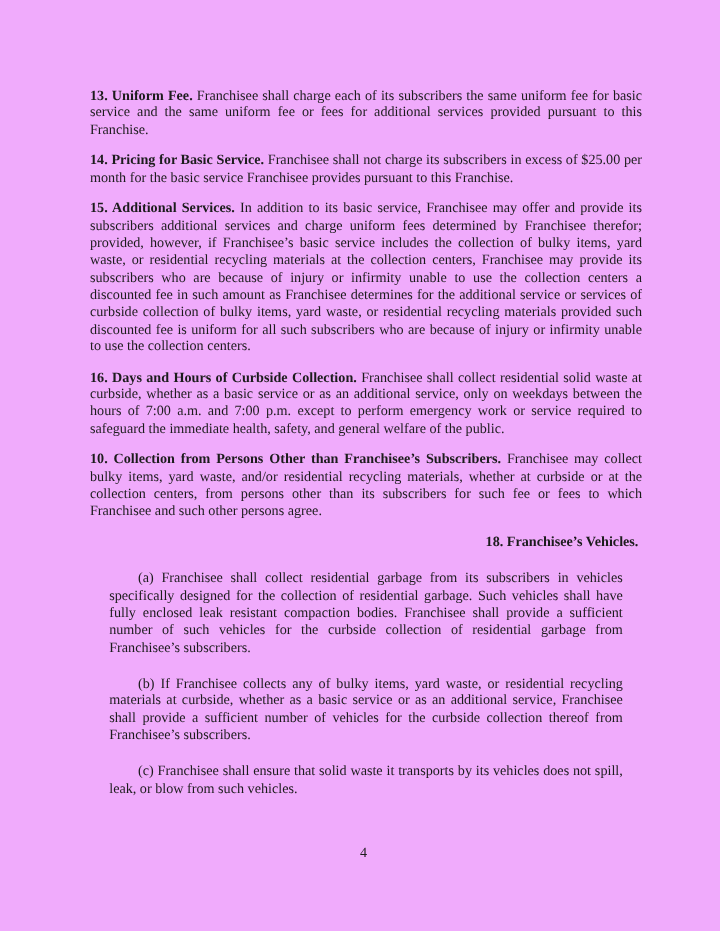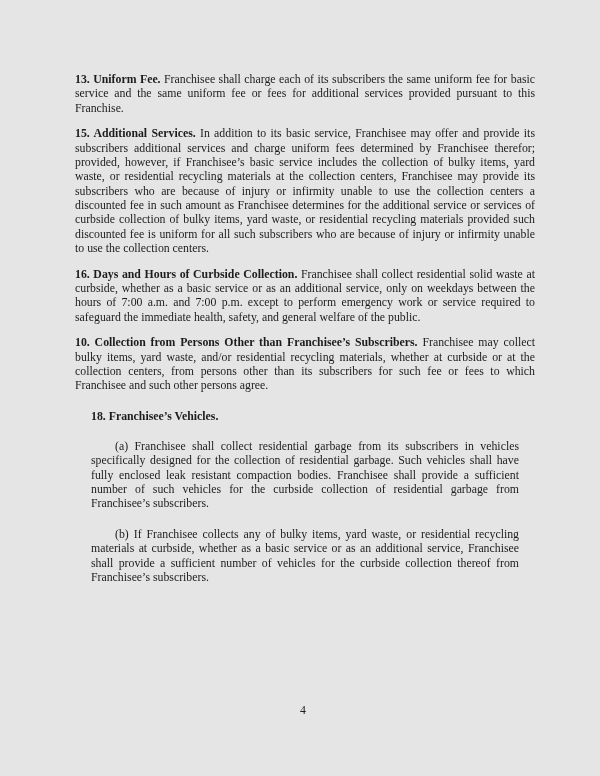--- a/index.html
+++ b/index.html
@@ -4,41 +4,41 @@
 <style>
   html, body {
     margin: 0;
     padding: 0;
     background: #ffffff;
   }
   .page {
     position: relative;
     width: 600px;
     height: 776px;
-    background: #e5e5e5;
+    background: #f0abfc;
     overflow: hidden;
     font-family: "Liberation Serif", "DejaVu Serif", serif;
     color: #1c1c1c;
   }
   .text-block {
     position: absolute;
     left: 75px;
     top: 72px;
     width: 460px;
     font-size: 11.8px;
     line-height: 14.35px;
     text-align: justify;
   }
   .para {
     margin: 0 0 11.3px 0;
     padding: 0;
   }
   .para.head-only {
-    margin: 16px;
-    text-align: left;
+    margin: 3px;
+    text-align: right;
   }
   .head {
     font-weight: bold;
   }
   .subpara {
     margin: 16px;
     padding: 0;
     text-indent: 24px;
   }
   .page-number {
@@ -52,32 +52,34 @@
   }
 </style>
 </head>
 <body>
 
 <div class="page">
   <main class="text-block">
 
     <p class="para"><strong class="head">13. Uniform Fee.</strong> <span>Franchisee shall charge each of its subscribers the same uniform fee for basic service and the same uniform fee or fees for additional services provided pursuant to this Franchise.</span></p>
 
+    <p class="para"><strong class="head">14. Pricing for Basic Service.</strong> <span>Franchisee shall not charge its subscribers in excess of $25.00 per month for the basic service Franchisee provides pursuant to this Franchise.</span></p>
 
     <p class="para"><strong class="head">15. Additional Services.</strong> <span>In addition to its basic service, Franchisee may offer and provide its subscribers additional services and charge uniform fees determined by Franchisee therefor; provided, however, if Franchisee’s basic service includes the collection of bulky items, yard waste, or residential recycling materials at the collection centers, Franchisee may provide its subscribers who are because of injury or infirmity unable to use the collection centers a discounted fee in such amount as Franchisee determines for the additional service or services of curbside collection of bulky items, yard waste, or residential recycling materials provided such discounted fee is uniform for all such subscribers who are because of injury or infirmity unable to use the collection centers.</span></p>
 
     <p class="para"><strong class="head">16. Days and Hours of Curbside Collection.</strong> <span>Franchisee shall collect residential solid waste at curbside, whether as a basic service or as an additional service, only on weekdays between the hours of 7:00 a.m. and 7:00 p.m. except to perform emergency work or service required to safeguard the immediate health, safety, and general welfare of the public.</span></p>
 
     <p class="para"><strong class="head">10. Collection from Persons Other than Franchisee’s Subscribers.</strong> <span>Franchisee may collect bulky items, yard waste, and/or residential recycling materials, whether at curbside or at the collection centers, from persons other than its subscribers for such fee or fees to which Franchisee and such other persons agree.</span></p>
 
     <p class="para head-only"><strong class="head">18. Franchisee’s Vehicles.</strong></p>
 
     <p class="subpara">(a) Franchisee shall collect residential garbage from its subscribers in vehicles specifically designed for the collection of residential garbage. Such vehicles shall have fully enclosed leak resistant compaction bodies. Franchisee shall provide a sufficient number of such vehicles for the curbside collection of residential garbage from Franchisee’s subscribers.</p>
 
     <p class="subpara">(b) If Franchisee collects any of bulky items, yard waste, or residential recycling materials at curbside, whether as a basic service or as an additional service, Franchisee shall provide a sufficient number of vehicles for the curbside collection thereof from Franchisee’s subscribers.</p>
 
+    <p class="subpara">(c) Franchisee shall ensure that solid waste it transports by its vehicles does not spill, leak, or blow from such vehicles.</p>
 
 
 
   </main>
 
   <footer class="page-number">4</footer>
 </div>
 
 </body></html>

